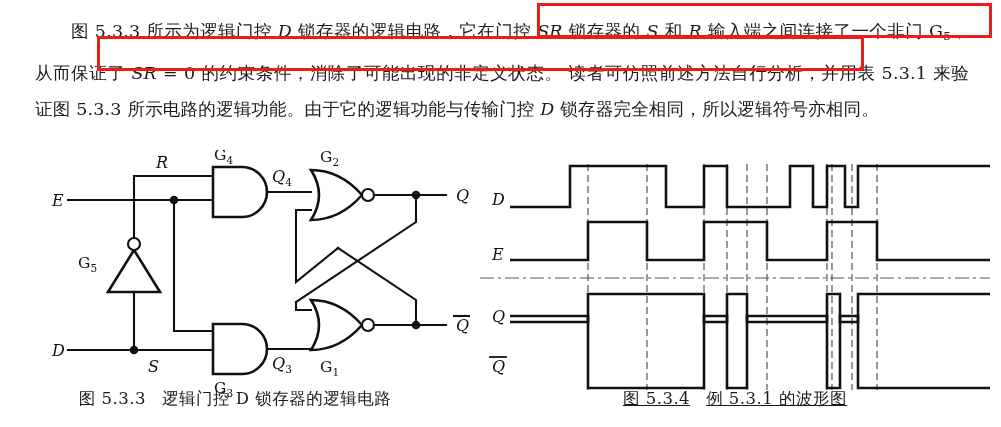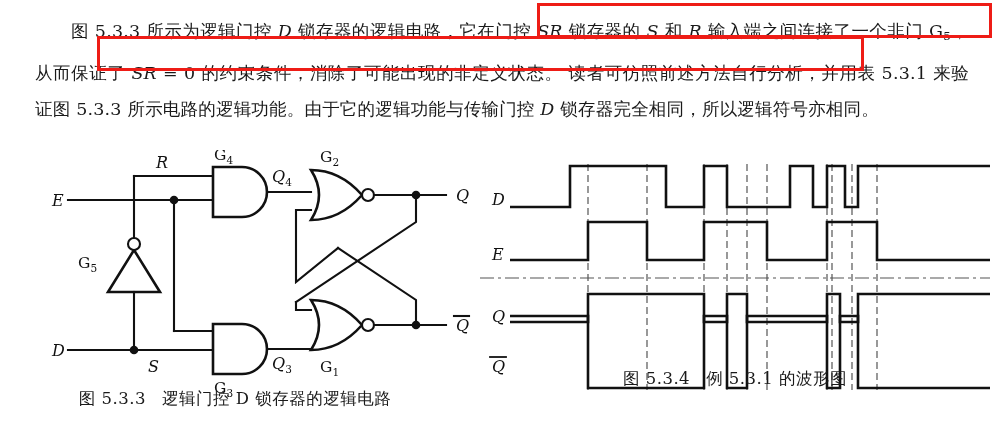--- a/index.html
+++ b/index.html
@@ -29,21 +29,21 @@
   
   .fig{position:absolute;}
   #fig-circuit{left:28px;top:150px;width:450px;height:275px;}
   #fig-wave{left:480px;top:150px;width:515px;height:275px;}
 
   .caption{
     position:absolute;width:100%;text-align:center;
     font-size:16.5px;letter-spacing:0.5px;
   }
   #caption-circuit{left:0;top:388px;width:470px;}
-  #caption-wave{left:500px;top:368px;width:470px;}
+  #caption-wave{left:500px;top:388px;width:470px;text-decoration:underline;}
   .capgap{display:inline-block;width:16px;}
 
   svg{display:block;}
   .wire{stroke:#111;stroke-width:2.1;fill:none;stroke-linecap:square;}
   .gatebody{stroke:#111;stroke-width:2.6;fill:#fff;}
   .bub{stroke:#111;stroke-width:2.1;fill:#fff;}
   .dot{fill:#111;}
   .lbl{font-family:"DejaVu Serif","Liberation Serif",serif;font-size:15.5px;fill:#111;}
   .lbl-it{font-family:"DejaVu Serif","Liberation Serif",serif;font-size:16px;font-style:italic;fill:#111;}
   .lbl-sub{font-size:10.5px;}

